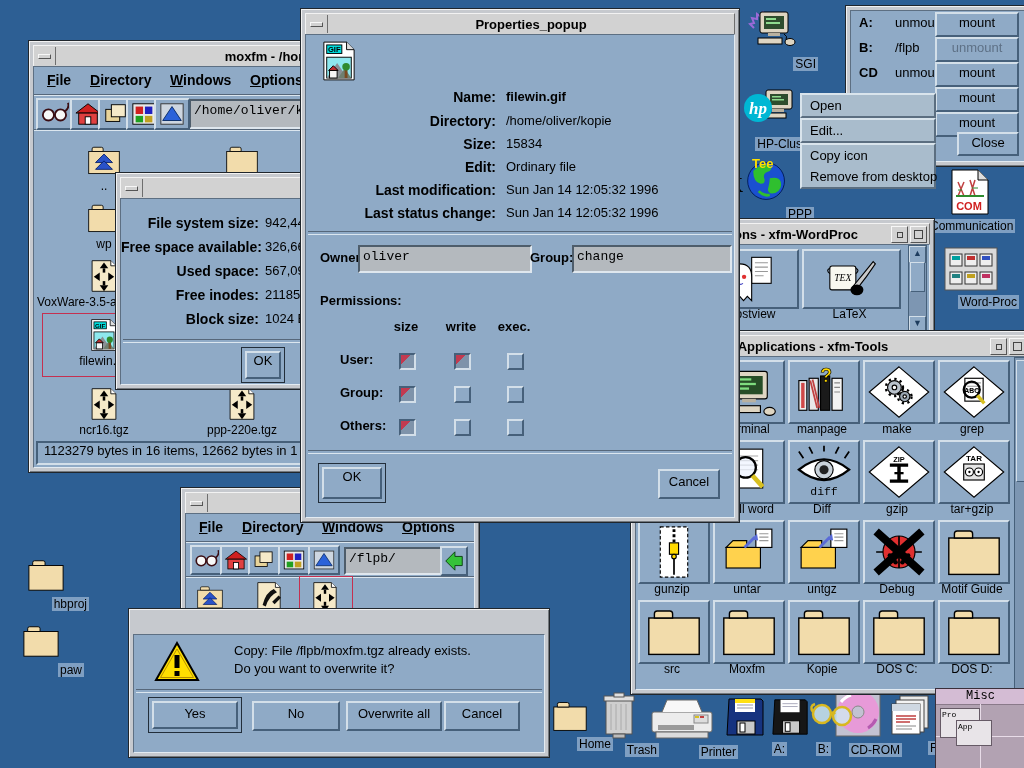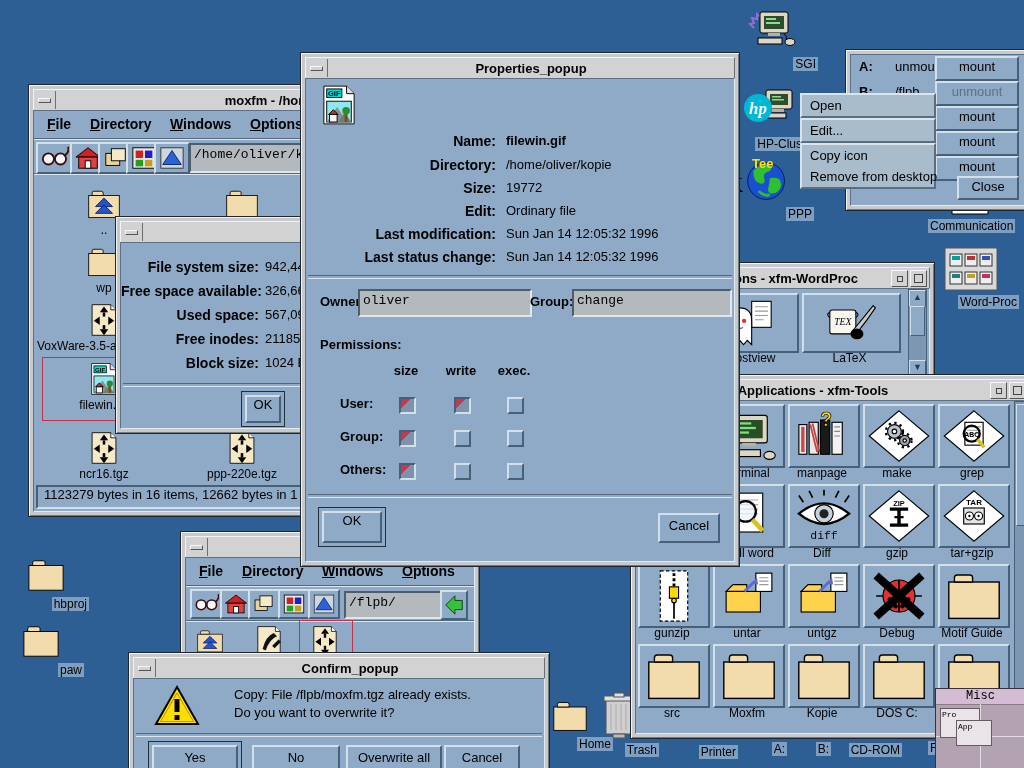--- a/index.html
+++ b/index.html
@@ -1,20 +1,20 @@
 <!DOCTYPE html>
 <html><head>
 <meta charset="utf-8">
 <style>
   html,body{margin:0;padding:0;background:#444;}
   #stage{position:relative;width:1024px;height:768px;background:#2d5f94;overflow:hidden;
          font-family:"Liberation Sans",sans-serif;color:#000;}
   
   .win{position:absolute;background:#c6c9ce;border:1px solid #20262c;padding:4px;
-       box-shadow:inset 1px 1px 0 #f2f2f2, inset -1px -1px 0 #74797e;margin-top:44px;}
+       box-shadow:inset 1px 1px 0 #f2f2f2, inset -1px -1px 0 #74797e;}
   .tbar{position:relative;height:20px;background:#d2d2d2;border:1px solid;
         border-color:#f2f2f2 #6e6e6e #6e6e6e #f2f2f2;display:flex;align-items:center;}
   .mbtn{width:21px;height:18px;border-right:1px solid #6e6e6e;position:relative;flex:none;}
   .mbtn::after{content:"";position:absolute;left:4px;top:7px;width:11px;height:3px;background:#d2d2d2;
         border:1px solid;border-color:#f7f7f7 #555 #555 #f7f7f7;}
   .wbtns{display:flex;gap:2px;margin-right:2px;flex:none;}
   .wbtn{width:15px;height:15px;background:#d2d2d2;border:1px solid;border-color:#f7f7f7 #555 #555 #f7f7f7;position:relative;}
   .wbtn.max::after{content:"";position:absolute;inset:3px;border:1px solid #444;}
   .wbtn.min::after{content:"";position:absolute;left:5px;top:5px;width:4px;height:4px;border:1px solid #444;}
   .ttext{flex:1;text-align:center;font-weight:bold;font-size:13px;white-space:nowrap;overflow:hidden;}
@@ -871,21 +871,21 @@
             <rect x="8" y="32" width="8" height="8" fill="#f5f5f5" stroke="#000"></rect>
             <polygon points="7,32 12,27 17,32" fill="#c03030" stroke="#000"></polygon>
           </svg>
         </div>
       <div id="props-fields">
           <div class="rlbl" style="left: 0px; top: 54px; width: 190px;">Name:</div>
           <div class="lbl b" style="left: 200px; top: 54px;">filewin.gif</div>
           <div class="rlbl" style="left: 0px; top: 78px; width: 190px;">Directory:</div>
           <div class="lbl" style="left: 200px; top: 78px;">/home/oliver/kopie</div>
           <div class="rlbl" style="left: 0px; top: 101px; width: 190px;">Size:</div>
-          <div class="lbl" style="left: 200px; top: 101px;">19772</div>
+          <div class="lbl" style="left: 200px; top: 101px;">15834</div>
           <div class="rlbl" style="left: 0px; top: 124px; width: 190px;">Edit:</div>
           <div class="lbl" style="left: 200px; top: 124px;">Ordinary file</div>
           <div class="rlbl" style="left: 0px; top: 147px; width: 190px;">Last modification:</div>
           <div class="lbl" style="left: 200px; top: 147px;">Sun Jan 14 12:05:32 1996</div>
           <div class="rlbl" style="left: 0px; top: 170px; width: 190px;">Last status change:</div>
           <div class="lbl" style="left: 200px; top: 170px;">Sun Jan 14 12:05:32 1996</div>
         </div>
       <div class="hsep" style="top:196px"></div>
       <div class="lbl b" style="left:14px;top:215px">Owner:</div>
       <div class="field" style="left:52px;top:210px;width:164px;height:24px">oliver</div>
@@ -911,24 +911,20 @@
         </div>
       <div class="hsep" style="top:415px"></div>
       <div class="ring" style="left:12px;top:428px;width:66px;height:38px">
         <div class="btn">OK</div>
       </div>
       <div class="btn" style="left:352px;top:434px;width:58px;height:26px;line-height:22px">Cancel</div>
     </div>
   </div>
 
   <div class="win" id="w-confirm" style="left:128px;top:608px;width:412px;height:140px">
-    <div class="tbar">
-      <div class="mbtn"></div>
-      <div class="ttext">Confirm_popup</div>
-    </div>
     <div class="wbody">
       <div class="icon" id="confirm-warnicon" style="left:20px;top:6px;width:46px;height:42px">
           <svg viewBox="0 0 46 42" preserveAspectRatio="xMidYMid meet">
             <polygon points="23,2 44,39 2,39" fill="#ffdf00" stroke="#000" stroke-width="2"></polygon>
             <polygon points="23,8 39.5,36.5 6.5,36.5" fill="none" stroke="#b89000"></polygon>
             <rect x="20.5" y="14" width="5" height="13" fill="#000"></rect>
             <rect x="20.5" y="30" width="5" height="5" fill="#000"></rect>
           </svg>
         </div>
       <div class="lbl" style="left:100px;top:8px">Copy: File /flpb/moxfm.tgz already exists.</div>

